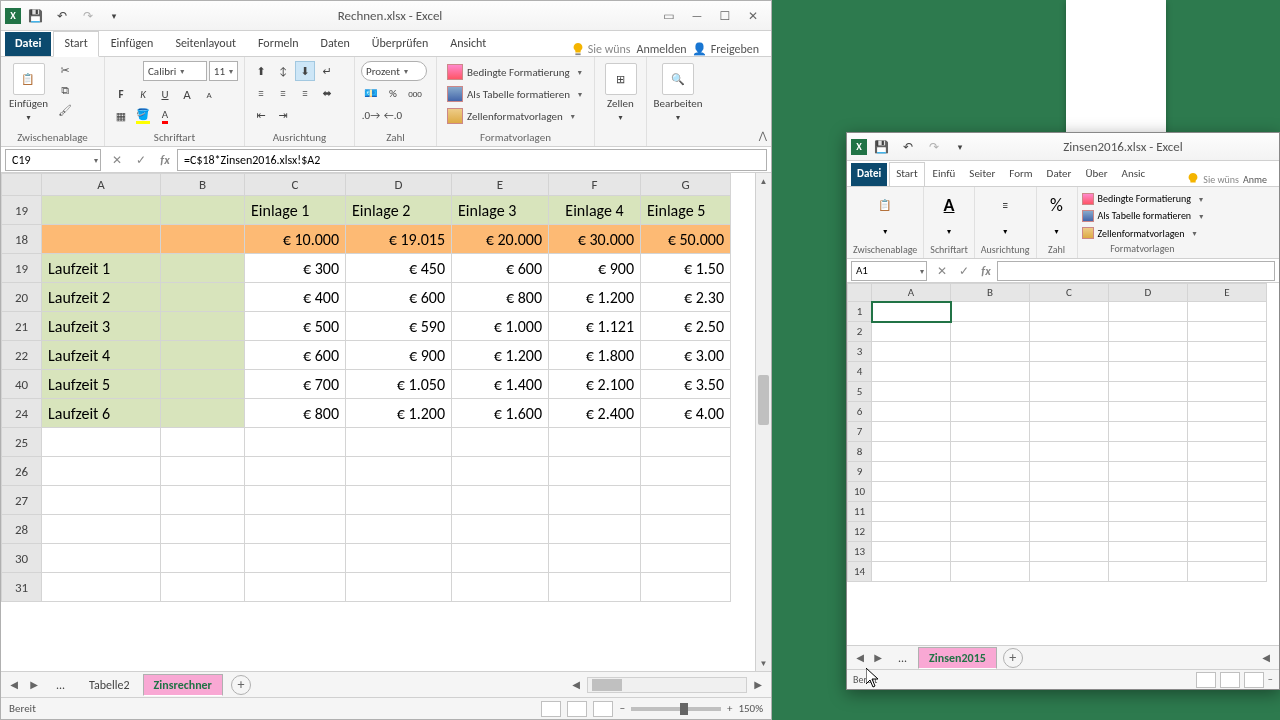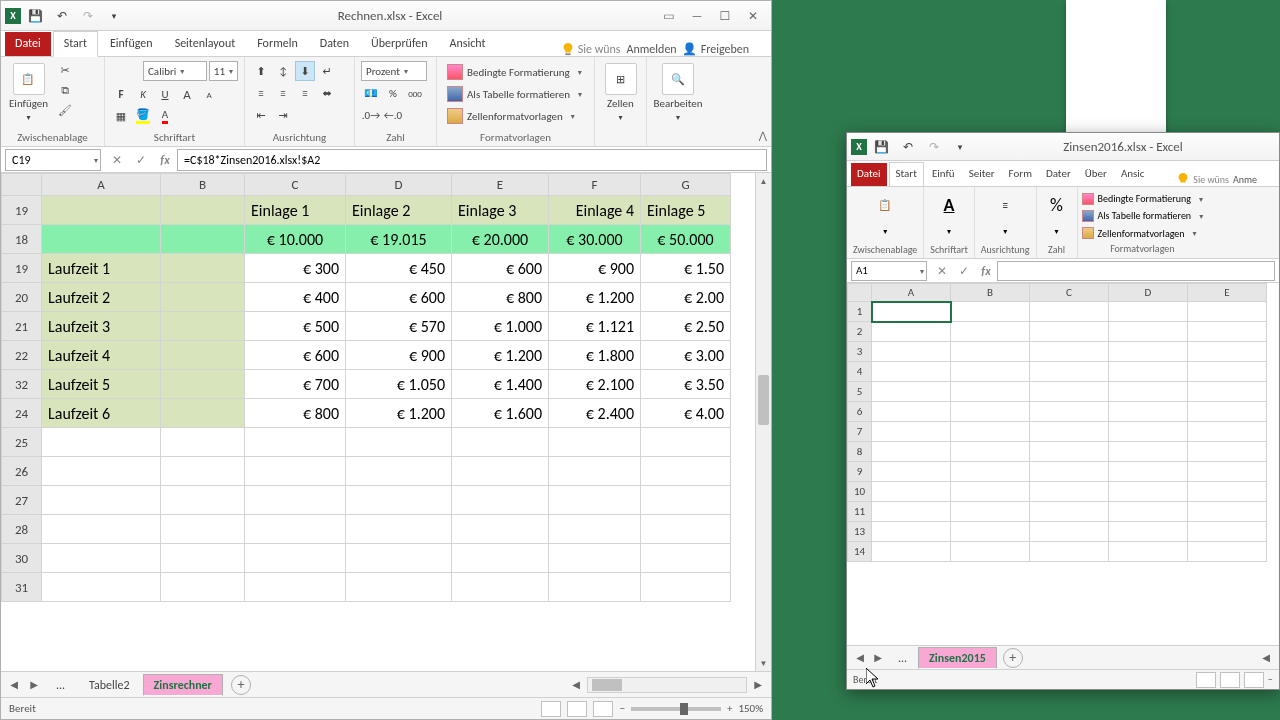--- a/index.html
+++ b/index.html
@@ -44,23 +44,23 @@
     background:#fff;
     padding-left:4px;
     gap:2px;
   }
   .rtab {
     padding: 4px 10px 6px;
     color:#444;
     font-size:12px;
     cursor:pointer;
   }
-  .rtab.file { background:#b91c1c; color:#fff; }
+  .rtab.file { background:#0c4a6e; color:#fff;font-weight:bold; }
   .rtab.active { border:1px solid #d0d0d0; border-bottom:1px solid #fff; background:#fff; position:relative; top:1px;}
-  .ribbon-right { margin-left:auto; display:flex; gap:6px; padding-right:22px; align-items:center; font-size:12px; color:#555;}
+  .ribbon-right { margin-left:auto; display:flex; gap:6px; padding-right:12px; align-items:center; font-size:12px; color:#555;}
   .ribbon-right .ico { display:flex; align-items:center; gap:3px;}
   .lamp { width:14px;height:14px; display:inline-block;}
   .lamp svg{width:14px;height:14px;}
   .ribbon {
     height: 90px;
     border-bottom: 1px solid #d0d0d0;
     display:flex;
     background:#f5f5f5;
     font-size:11px;
     color:#444;
@@ -80,21 +80,21 @@
   .col-mini { display:flex; flex-direction:column; gap:2px;}
   .mini { width:22px; height:18px; display:flex; align-items:center; justify-content:center; color:#555;}
   .font-row { display:flex; gap:2px; align-items:center; margin-bottom:3px;}
   .sel { height:20px; border:1px solid #b0b0b0; background:#fff; display:flex; align-items:center; padding:0 4px; font-size:11px;}
   .sel.fontname { width:100px;margin-left:32px;}
   .sel.fontsize { width:34px;}
   .caret { margin-left:4px; font-size:8px; color:#666;}
   .btnrow { display:flex; gap:2px;}
   .rb { width:20px;height:20px; display:flex; align-items:center; justify-content:center; border:1px solid transparent; font-size:11px;}
   .rb.active{ border:1px solid #a2c8e0; background:#cde6f7;}
-  .numfmt { width:66px;}
+  .numfmt { width:66px;border-radius:10px;}
   .fv-item { display:flex; align-items:center; gap:4px; height:22px; padding:0 4px;}
   .fv-item .sq { width:16px;height:16px; background:linear-gradient(#f8c,#f56); border:1px solid #c88;}
   .collapse-rib { position:absolute; right:4px; bottom:4px; color:#666; font-size:10px;}
   
   .fbar {
     height:26px;
     border-bottom:1px solid #d0d0d0;
     display:flex;
     align-items:center;
     background:#fff;
@@ -123,21 +123,21 @@
   }
   table.sheet th.rowh {
     background:#e6e6e6; width:40px; text-align:center; font-weight:normal; color:#444; font-size:13px;
   }
   table.sheet th.colh {
     background:#e6e6e6; height:22px; text-align:center; font-weight:normal; color:#444; font-size:13px;
   }
   table.sheet th.corner { background:#e6e6e6; width:40px; height:22px;}
   table.sheet td.lab { text-align:left; background:#d8e4bc;}
   table.sheet tr.hdrrow td { background:#d8e4bc; font-weight:normal; text-align:right;}
-  table.sheet tr.valhdr td { background:#86efac;text-align:center;}
+  table.sheet tr.valhdr td { background:#fdba74;}
   .col-A{width:119px;} .col-B{width:84px;} .col-C{width:101px;} .col-D{width:106px;} .col-E{width:97px;} .col-F{width:92px;} .col-G{width:90px;}
   
   .tabbar {
     height:26px;
     background:#f5f5f5;
     border-top:1px solid #d0d0d0;
     display:flex;
     align-items:center;
     gap:2px;
     padding:0 4px;
@@ -440,21 +440,21 @@
           <th class="colh">F</th>
           <th class="colh">G</th>
         </tr>
         <tr class="hdrrow">
           <th class="rowh">19</th>
           <td></td>
               <td></td>
           <td style="text-align:left">Einlage 1</td>
           <td style="text-align:left">Einlage 2</td>
           <td style="text-align:left">Einlage 3</td>
-          <td style="text-align:right">Einlage 4</td>
+          <td style="text-align:center">Einlage 4</td>
           <td style="text-align:left">Einlage 5</td>
         </tr>
         <tr class="valhdr">
           <th class="rowh">18</th>
           <td></td>
               <td></td>
           <td>€ 10.000</td>
           <td>€ 19.015</td>
           <td>€ 20.000</td>
           <td>€ 30.000</td>
@@ -473,44 +473,44 @@
   <td>€ 1.50</td>
             </tr>
             <tr>
               <th class="rowh">20</th>
   <td class="lab">Laufzeit 2</td>
   <td class="lab"></td>
   <td>€ 400</td>
   <td>€ 600</td>
   <td>€ 800</td>
   <td>€ 1.200</td>
-  <td>€ 2.00</td>
+  <td>€ 2.30</td>
             </tr>
             <tr>
               <th class="rowh">21</th>
   <td class="lab">Laufzeit 3</td>
   <td class="lab"></td>
   <td>€ 500</td>
-  <td>€ 570</td>
+  <td>€ 590</td>
   <td>€ 1.000</td>
   <td>€ 1.121</td>
   <td>€ 2.50</td>
             </tr>
             <tr>
               <th class="rowh">22</th>
   <td class="lab">Laufzeit 4</td>
   <td class="lab"></td>
   <td>€ 600</td>
   <td>€ 900</td>
   <td>€ 1.200</td>
   <td>€ 1.800</td>
   <td>€ 3.00</td>
             </tr>
             <tr>
-              <th class="rowh">32</th>
+              <th class="rowh">40</th>
   <td class="lab">Laufzeit 5</td>
   <td class="lab"></td>
   <td>€ 700</td>
   <td>€ 1.050</td>
   <td>€ 1.400</td>
   <td>€ 2.100</td>
   <td>€ 3.50</td>
             </tr>
             <tr>
               <th class="rowh">24</th>
@@ -805,20 +805,28 @@
           </tr>
           <tr>
             <th class="rowh">11</th>
             <td></td>
             <td></td>
             <td></td>
             <td></td>
             <td></td>
           </tr>
           <tr>
+            <th class="rowh">12</th>
+            <td></td>
+            <td></td>
+            <td></td>
+            <td></td>
+            <td></td>
+          </tr>
+          <tr>
             <th class="rowh">13</th>
             <td></td>
             <td></td>
             <td></td>
             <td></td>
             <td></td>
           </tr>
           <tr>
             <th class="rowh">14</th>
             <td></td>

